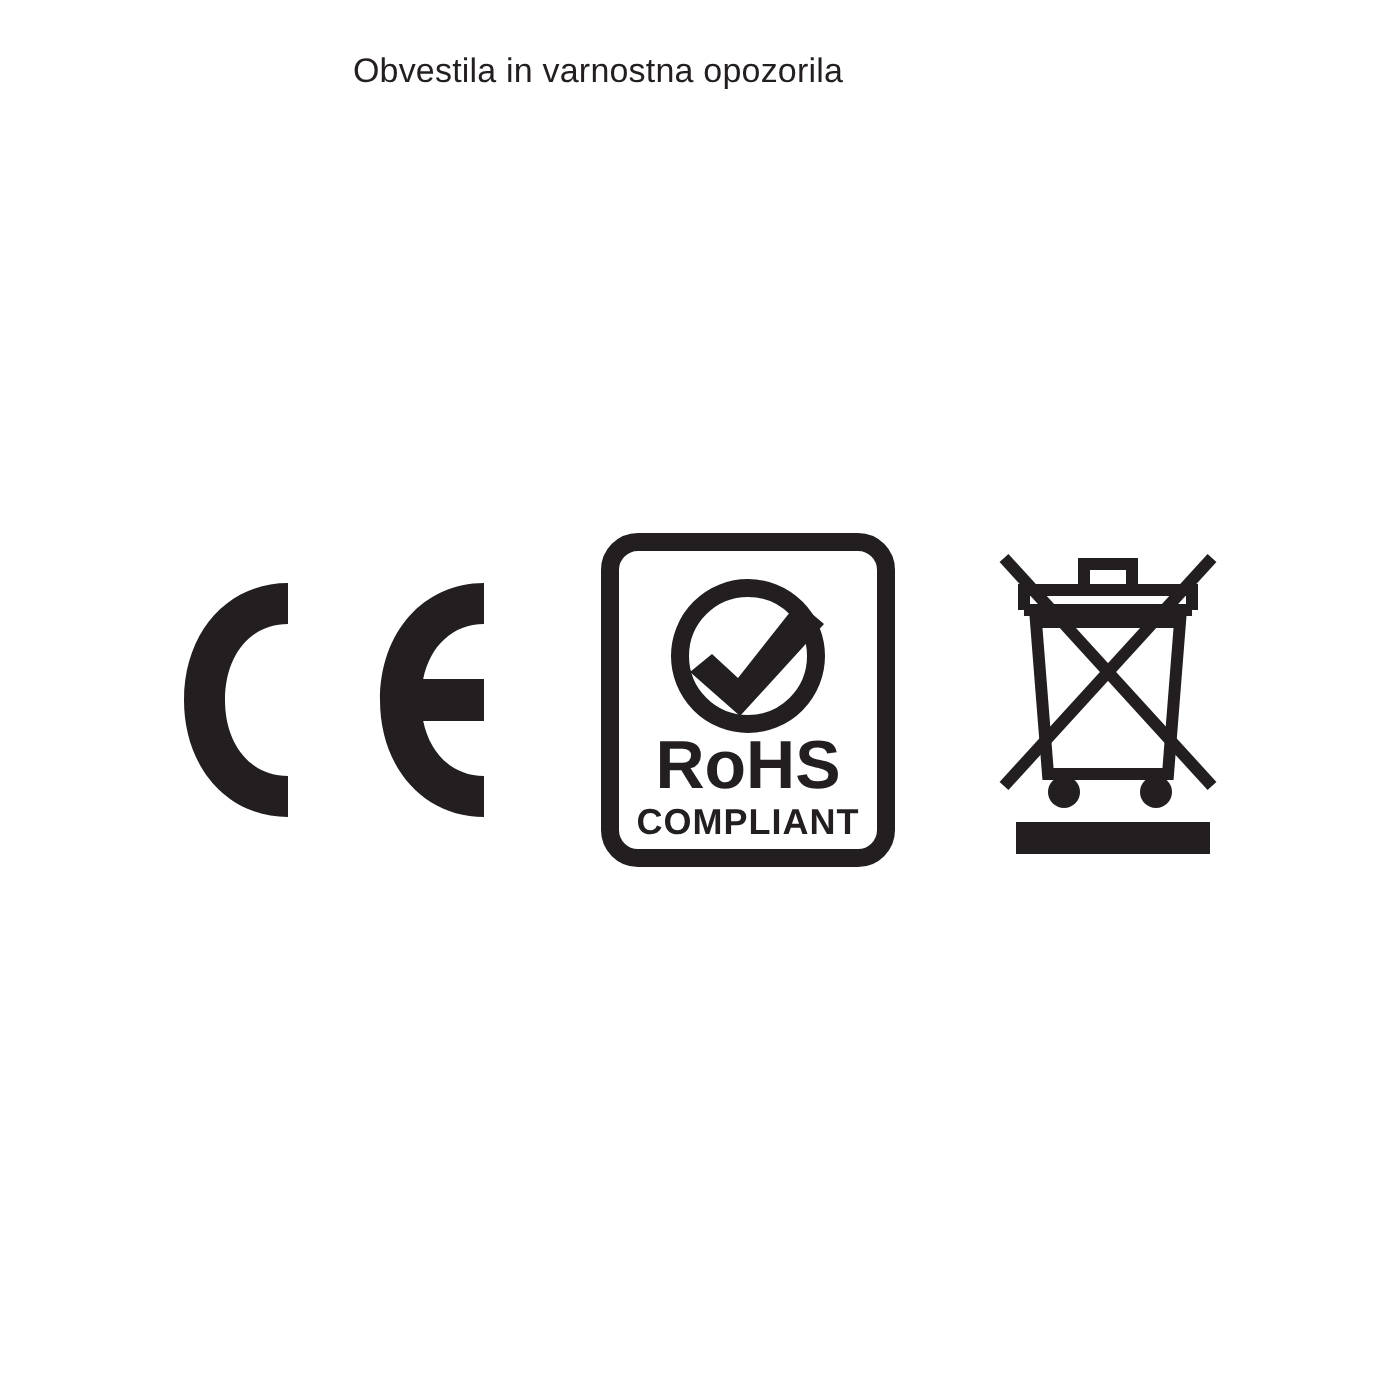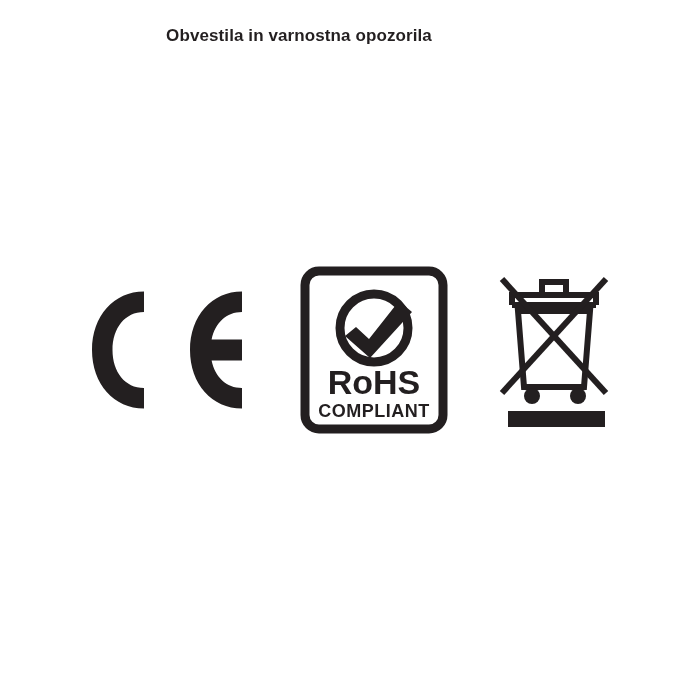--- a/index.html
+++ b/index.html
@@ -19,21 +19,21 @@
     width: 700px;
     height: 700px;
   }
   .page-title {
     position: absolute;
     top: 26px;
     left: 0;
     width: 598px;
     text-align: center;
     font-size: 17px;
-    font-weight: 700;
+    font-weight: 400;
     color: #231f20;
     letter-spacing: 0.1px;
   }
   .symbol-row {
     position: absolute;
     top: 255px;
     left: 0;
     width: 700px;
     height: 190px;
     display: flex;

